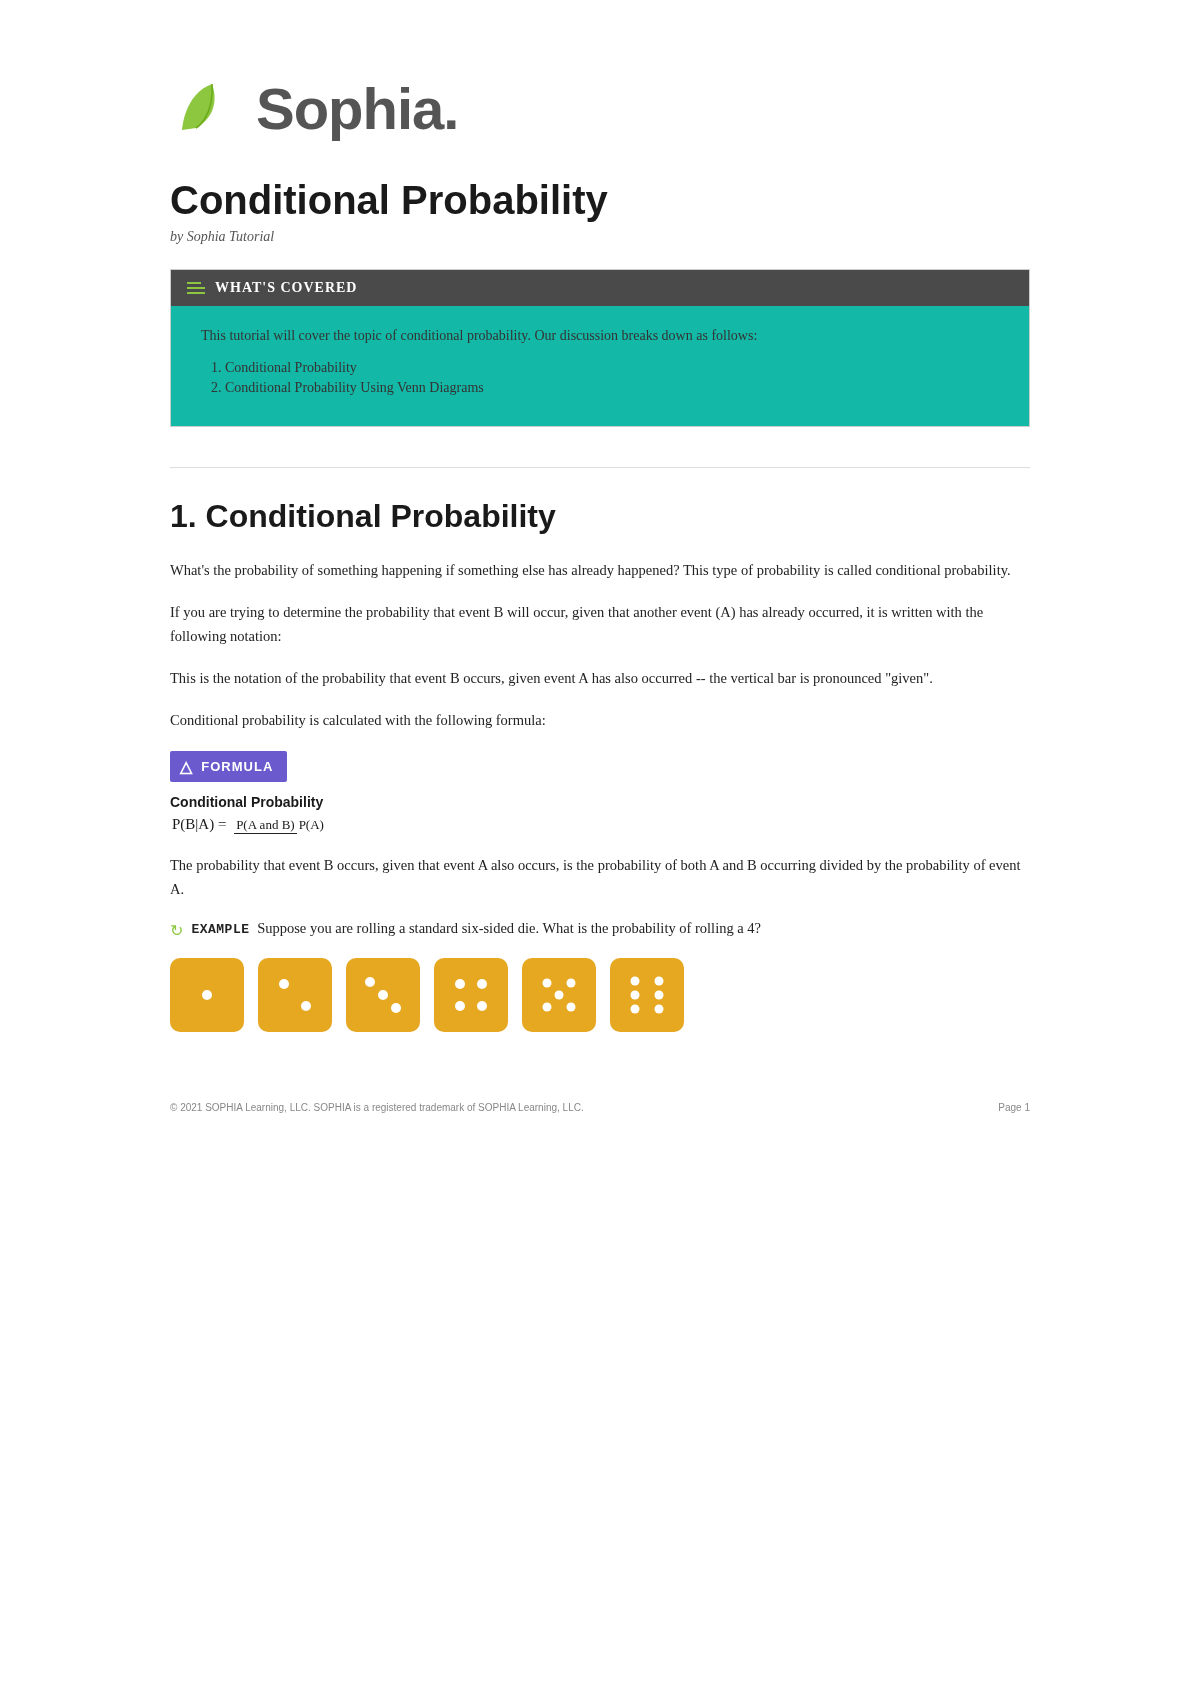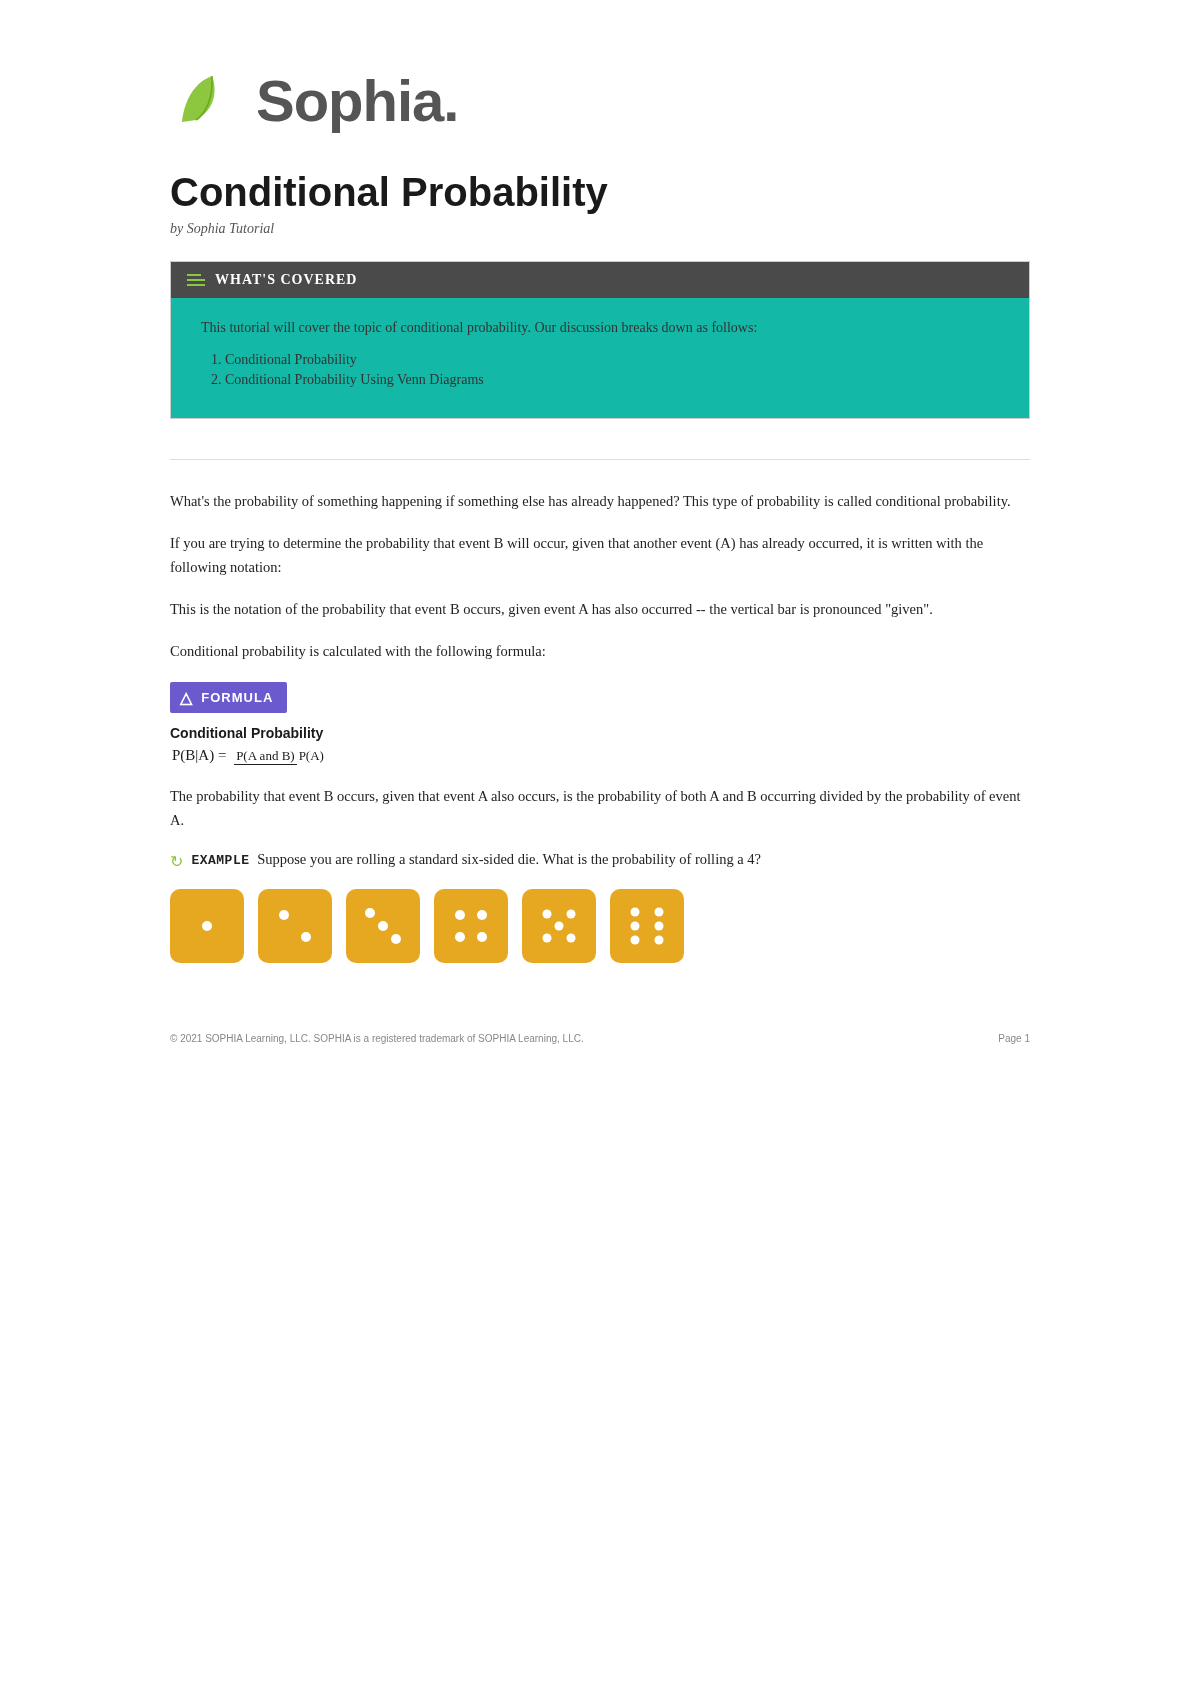--- a/index.html
+++ b/index.html
@@ -6,21 +6,21 @@
     body {
       font-family: 'Georgia', serif;
       background: #fff;
       color: #222;
       width: 1200px;
       min-height: 1698px;
       padding: 0;
     }
     .page {
       width: 900px;
-      margin: 4px auto;
+      margin: 12px auto;
       padding: 62px 20px 60px 20px;
     }
     .header {
       display: flex;
       align-items: center;
       gap: 18px;
       margin-bottom: 36px;
     }
     .logo-icon {
       width: 68px;
@@ -266,20 +266,21 @@
       <p>This tutorial will cover the topic of conditional probability. Our discussion breaks down as follows:</p>
       <ol>
         <li>Conditional Probability</li>
         <li>Conditional Probability Using Venn Diagrams</li>
       </ol>
     </div>
   </div>
 
   <hr class="section-divider">
 
+  <h2 class="section-title">1. Conditional Probability</h2>
 
   <p class="body-text">
     What's the probability of something happening if something else has already happened? This type of probability is called <strong>conditional probability.</strong>
   </p>
   <p class="body-text">If you are trying to determine the probability that event B will occur, given that another event (A) has already occurred, it is written with the following notation:</p>
 
 
   <p class="body-text">This is the notation of the probability that event B occurs, given event A has also occurred -- the vertical bar is pronounced "given".</p>
   <p class="body-text">Conditional probability is calculated with the following formula:</p>
 

